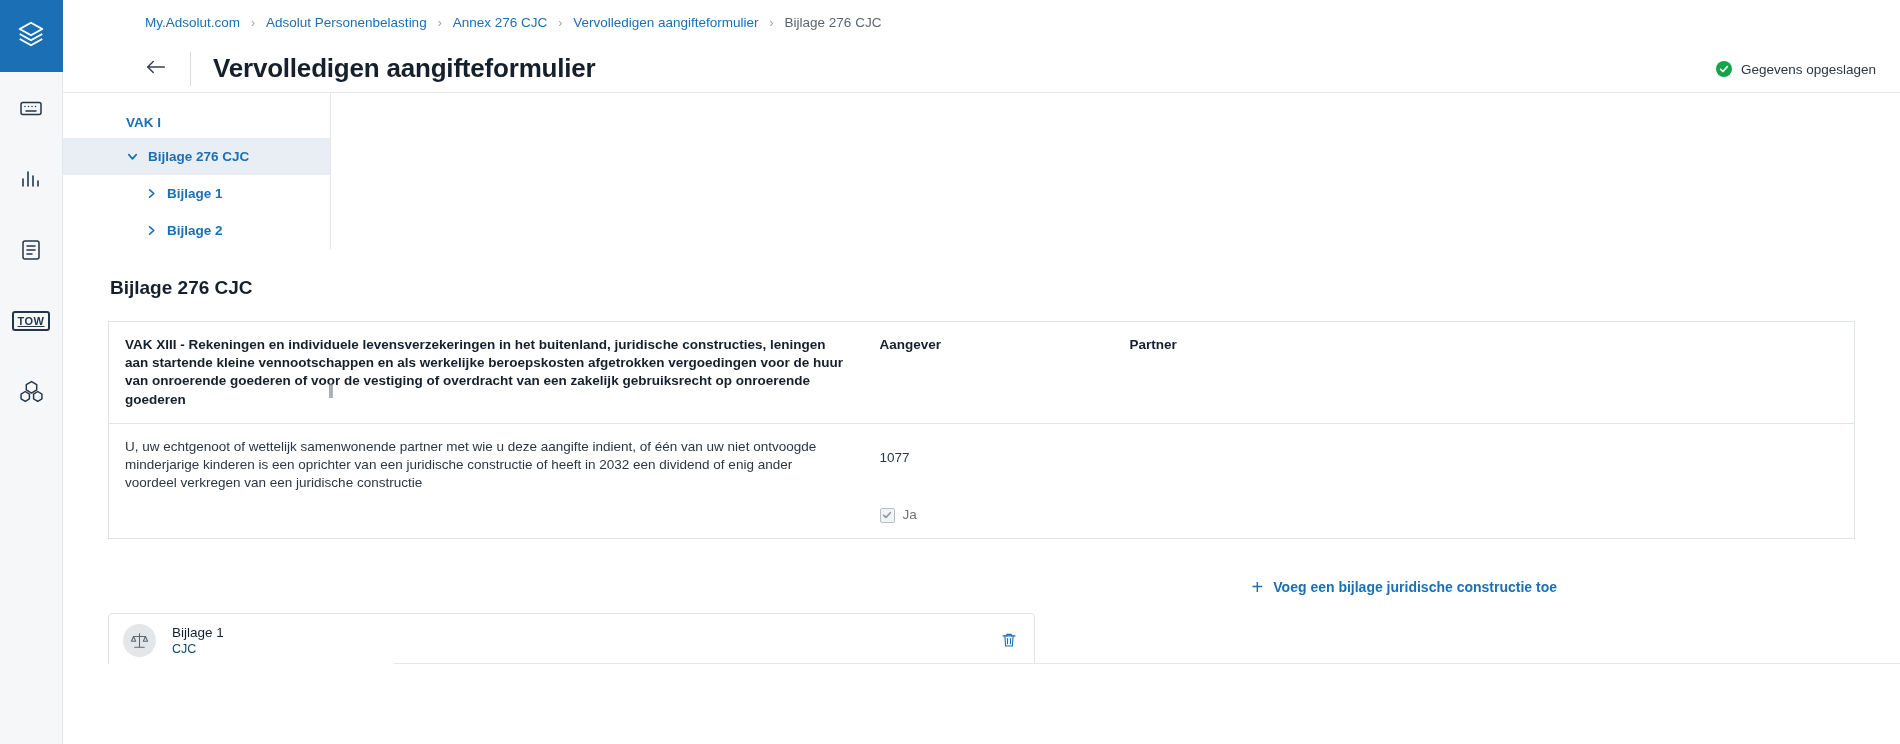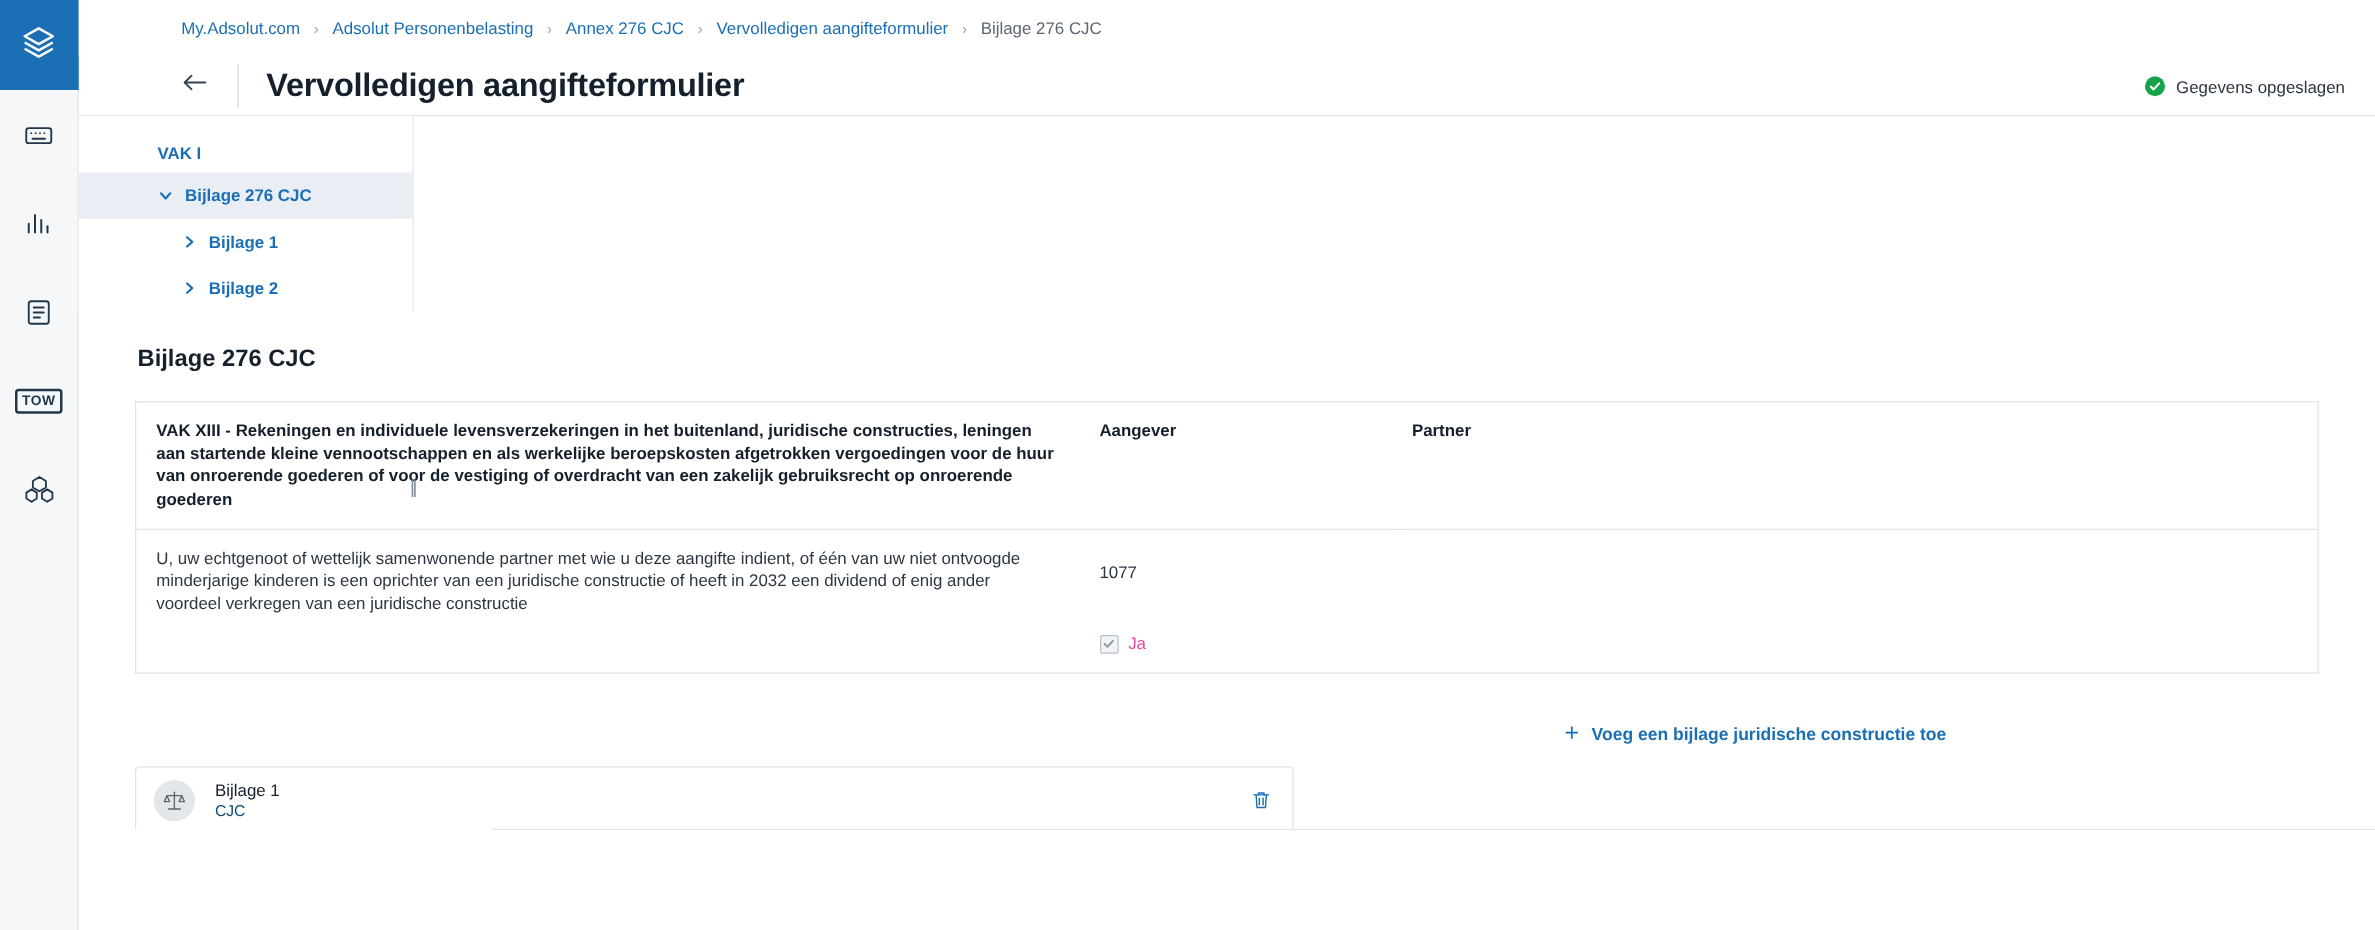--- a/index.html
+++ b/index.html
@@ -27,21 +27,21 @@
   }
   .rail-item {
     width: 63px; height: 71px;
     display: flex; align-items: center; justify-content: center;
     color: #23374a;
   }
   .rail-item svg { display: block; }
   .tow-badge {
     border: 2px solid #23374a; border-radius: 3px;
     font-size: 11px; font-weight: 700; letter-spacing: .5px;
-    padding: 3px 4px 2px 4px; line-height: 1;
+    padding: 3px 4px 2px 4px; line-height: 1; text-decoration: underline;
   }
 
   
   .body { flex: 1; display: flex; flex-direction: column; height: 664px; min-width: 0; }
 
   .breadcrumb-bar {
     height: 45px; display: flex; align-items: center;
     padding: 0 0 0 82px; font-size: 13.5px; color: #4a5664;
     background: #fff;
   }
@@ -127,21 +127,21 @@
   table.vak tbody td {
     font-size: 13.5px; color: #2b3642; line-height: 1.35;
   }
   .aang-cell { display: flex; align-items: center; gap: 0; padding-top: 25px !important; }
   .checkrow { display: flex; align-items: center; gap: 8px; padding-top: 25px !important; }
   .cbox {
     width: 15px; height: 15px; border: 1px solid #b6bfc8; border-radius: 2px;
     background: #f1f3f5; display: flex; align-items: center; justify-content: center;
   }
   .cbox svg { display: block; }
-  .cbox-label { font-size: 13.5px; color: #ec4899; }
+  .cbox-label { font-size: 13.5px; color: #737373; }
 
   .add-row { display: flex; justify-content: flex-end; margin-top: 38px; }
   .add-link {
     display: flex; align-items: center; gap: 10px;
     color: #1a6fb5; font-size: 14px; font-weight: 600; cursor: pointer;
     padding-right: 298px;
   }
   .plus { font-size: 20px; line-height: 1; font-weight: 400; }
 
   .card-list { margin-top: 16px; }

